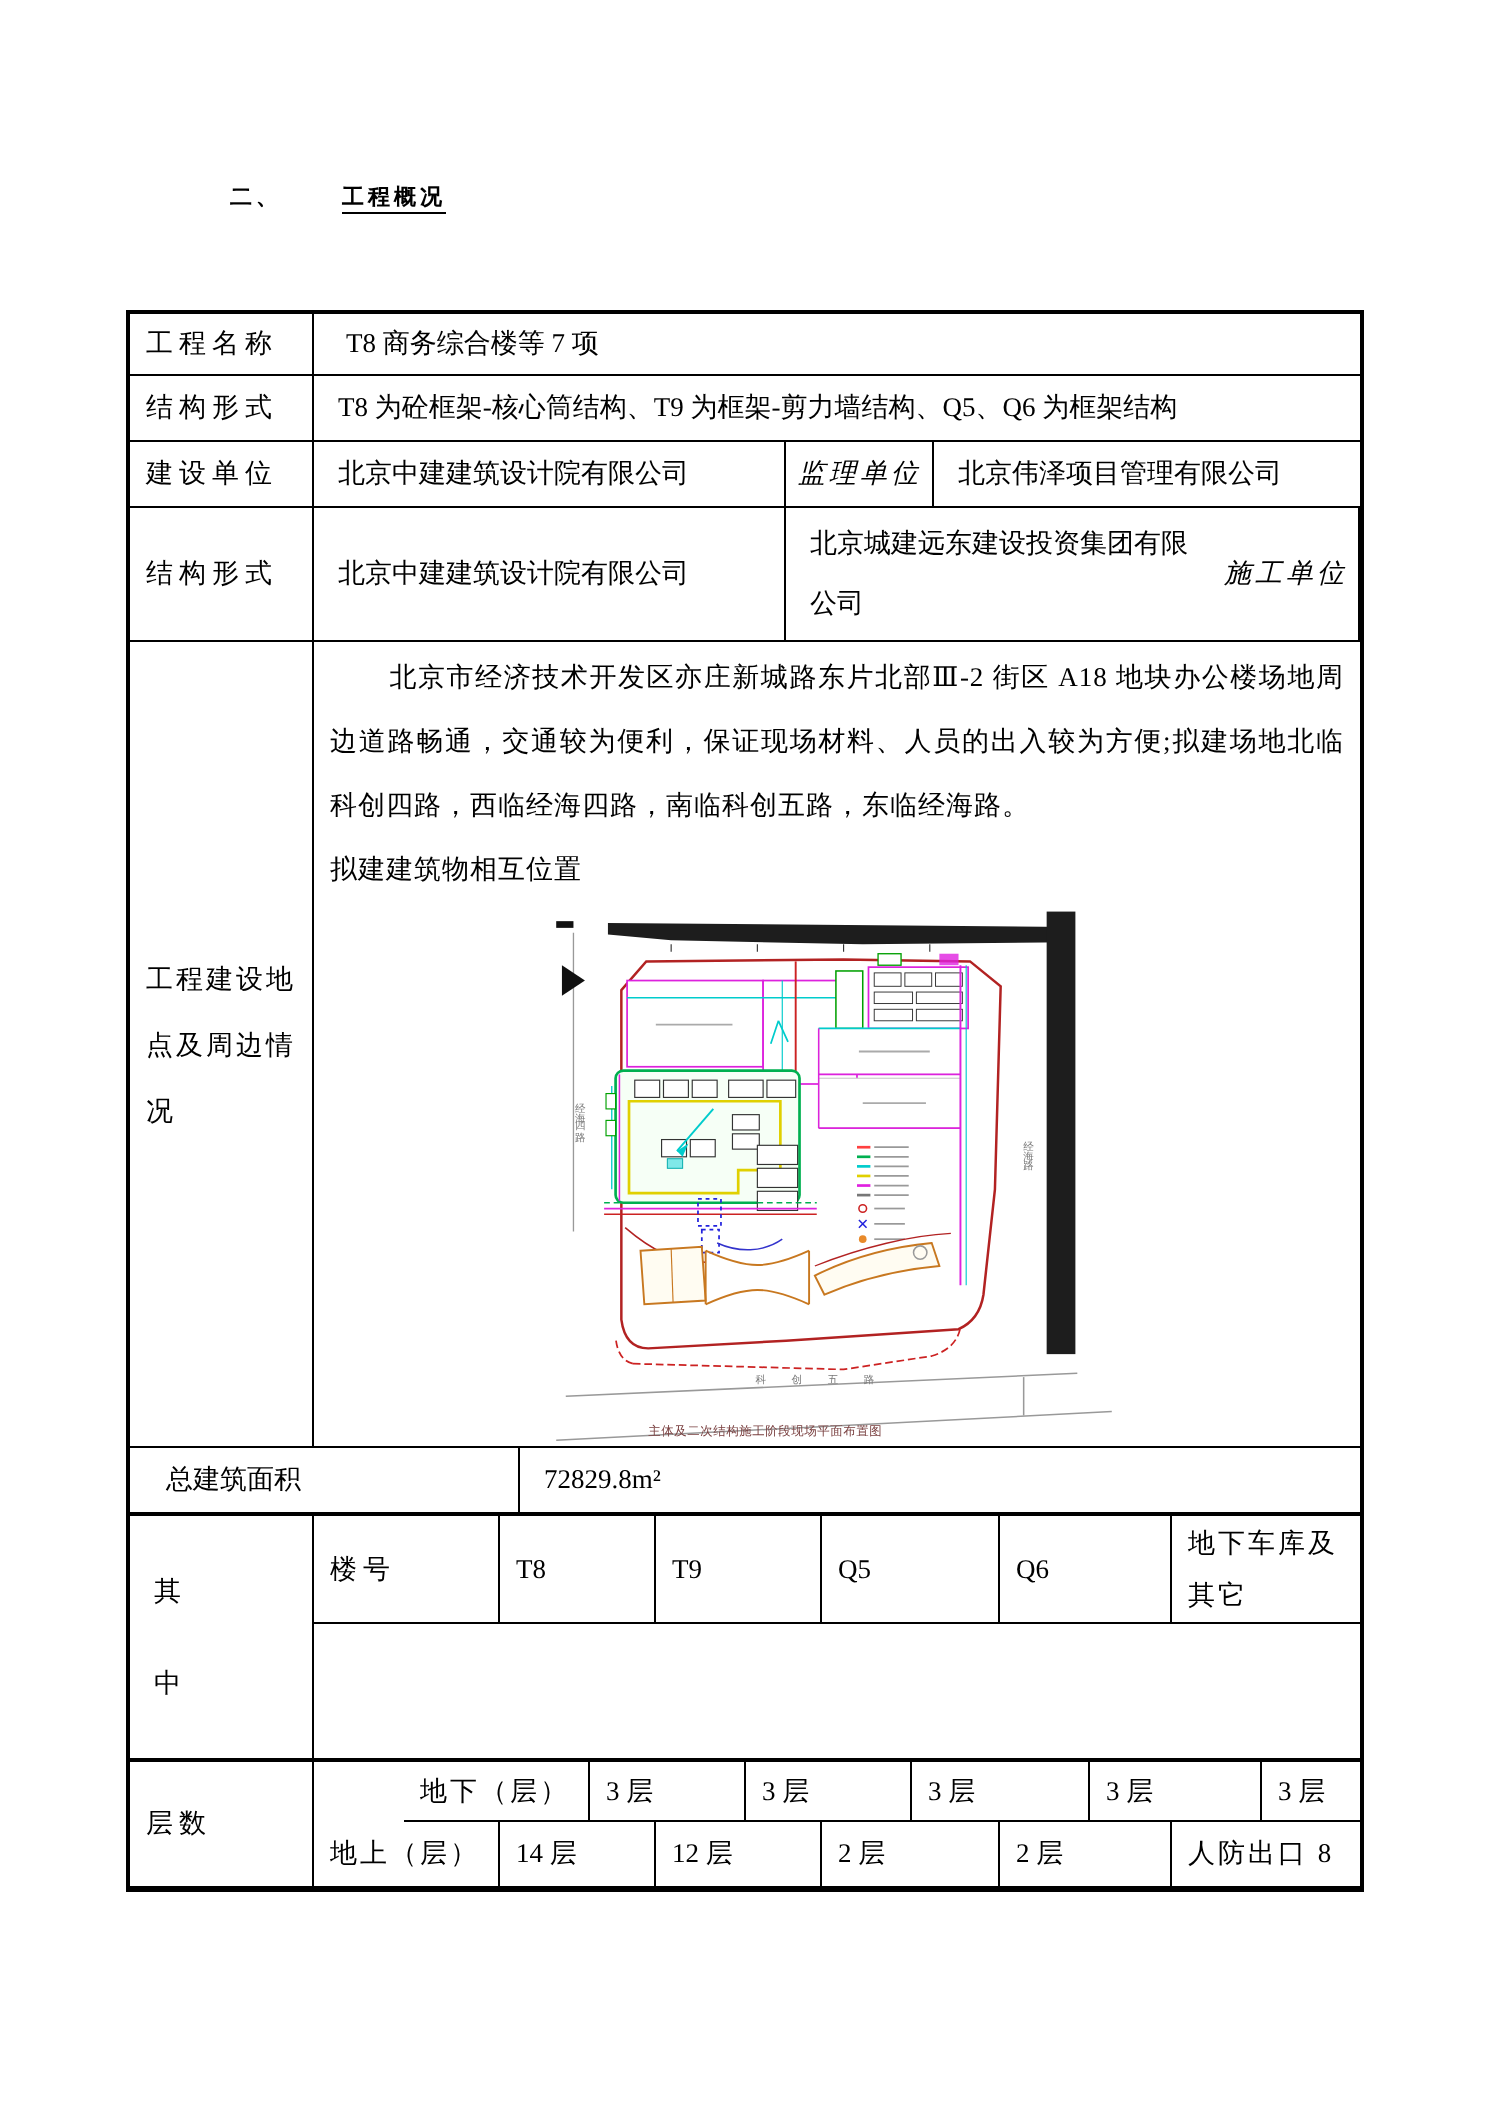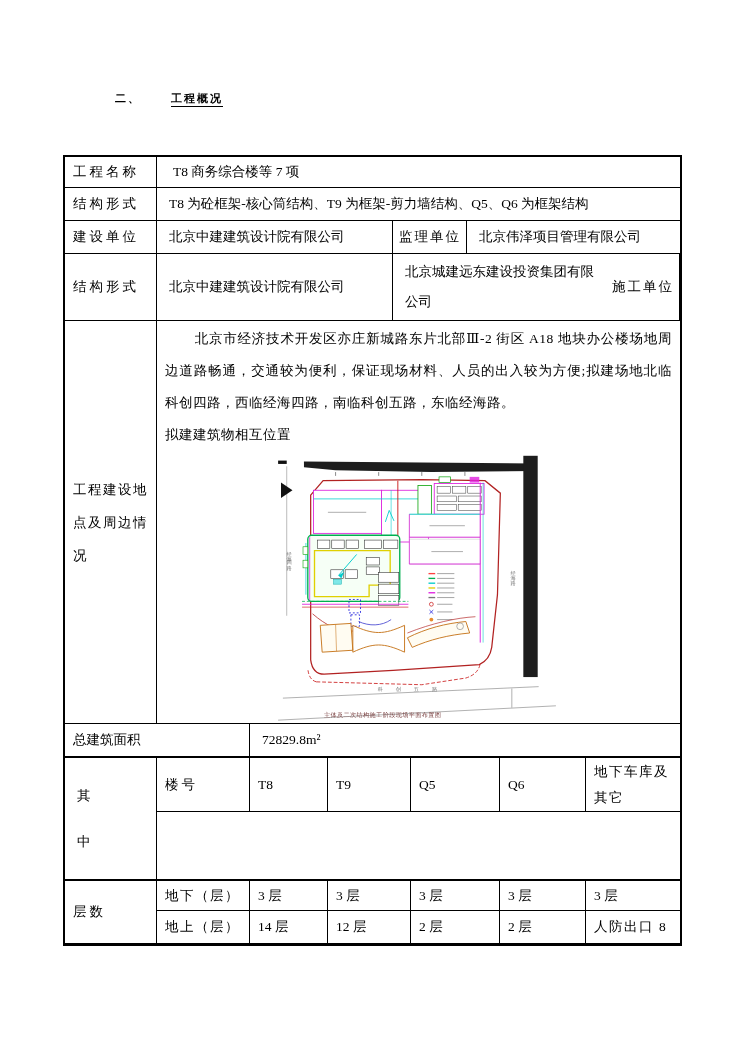--- a/index.html
+++ b/index.html
@@ -16,38 +16,38 @@
   .row.last{border-bottom:none;}
   .row.thick{border-bottom-width:2px;}
   .cell{border-right:1px solid #000;box-sizing:border-box;display:flex;align-items:center;
         padding:2px 8px;overflow:hidden;}
   .cell.endc{border-right:none;}
   .lbl{letter-spacing:3px;}
   .vpad{padding-left:12px;}
   .w-lab{width:92px;flex:none;}
   .w-lab2{width:93px;flex:none;}
   .w-bval{width:236px;flex:none;}
-  .w-slab{width:74px;flex:none;padding-left:6px;padding-right:4px;letter-spacing:2px;}
+  .w-slab{width:74px;flex:none;padding-left:6px;padding-right:4px;letter-spacing:2px;font-style:italic;}
   .w-t8{width:78px;flex:none;}
   .w-t9{width:83px;flex:none;}
   .w-q5{width:89px;flex:none;}
   .w-q6{width:86px;flex:none;}
   .grow{flex:1;min-width:0;}
   .h1{height:31px;} .h2{height:33px;} .h3{height:33px;} .h4{height:67px;}
-  .h5{height:403px;} .h6{height:34px;} .h78{height:123px;} .h910{height:62px;}
+  .h5{height:403px;} .h6{height:34px;padding-left:10px;} .h78{height:123px;} .h910{height:62px;}
   .twolines{line-height:30px;}
   .loc-lab{align-items:center;letter-spacing:1.5px;line-height:33px;}
   .loc-cell{flex-direction:column;align-items:stretch;padding:2px 8px 0 8px;display:block;}
   .loc-cell p{margin:0;line-height:32px;letter-spacing:0.5px;text-align:justify;}
   .loc-cell p.first{text-indent:2.2em;}
   .mapwrap{margin:0 0 0 113px;width:278px;height:273px;}
   .sub{display:flex;flex-direction:column;flex:1;min-width:0;}
   .subrow{display:flex;border-bottom:1px solid #000;box-sizing:border-box;}
   .subrow.lastsub{border-bottom:none;}
-  .sr1{height:54px;} .sr2{flex:1;} .sr3{height:30px;} .sr4{flex:1;}
+  .sr1{height:54px;} .sr2{flex:1;} .sr3{height:30px;margin-left:45px;} .sr4{flex:1;}
   .vert{display:inline-block;width:1.1em;word-break:break-all;line-height:46px;
         letter-spacing:0;padding-left:4px;}
   .hdr2{line-height:26px;letter-spacing:1.5px;}
   .arealbl{line-height:30px;letter-spacing:1.5px;}
   .flr{letter-spacing:1.5px;}
 </style>
 </head>
 <body>
 
 <div class="page">

